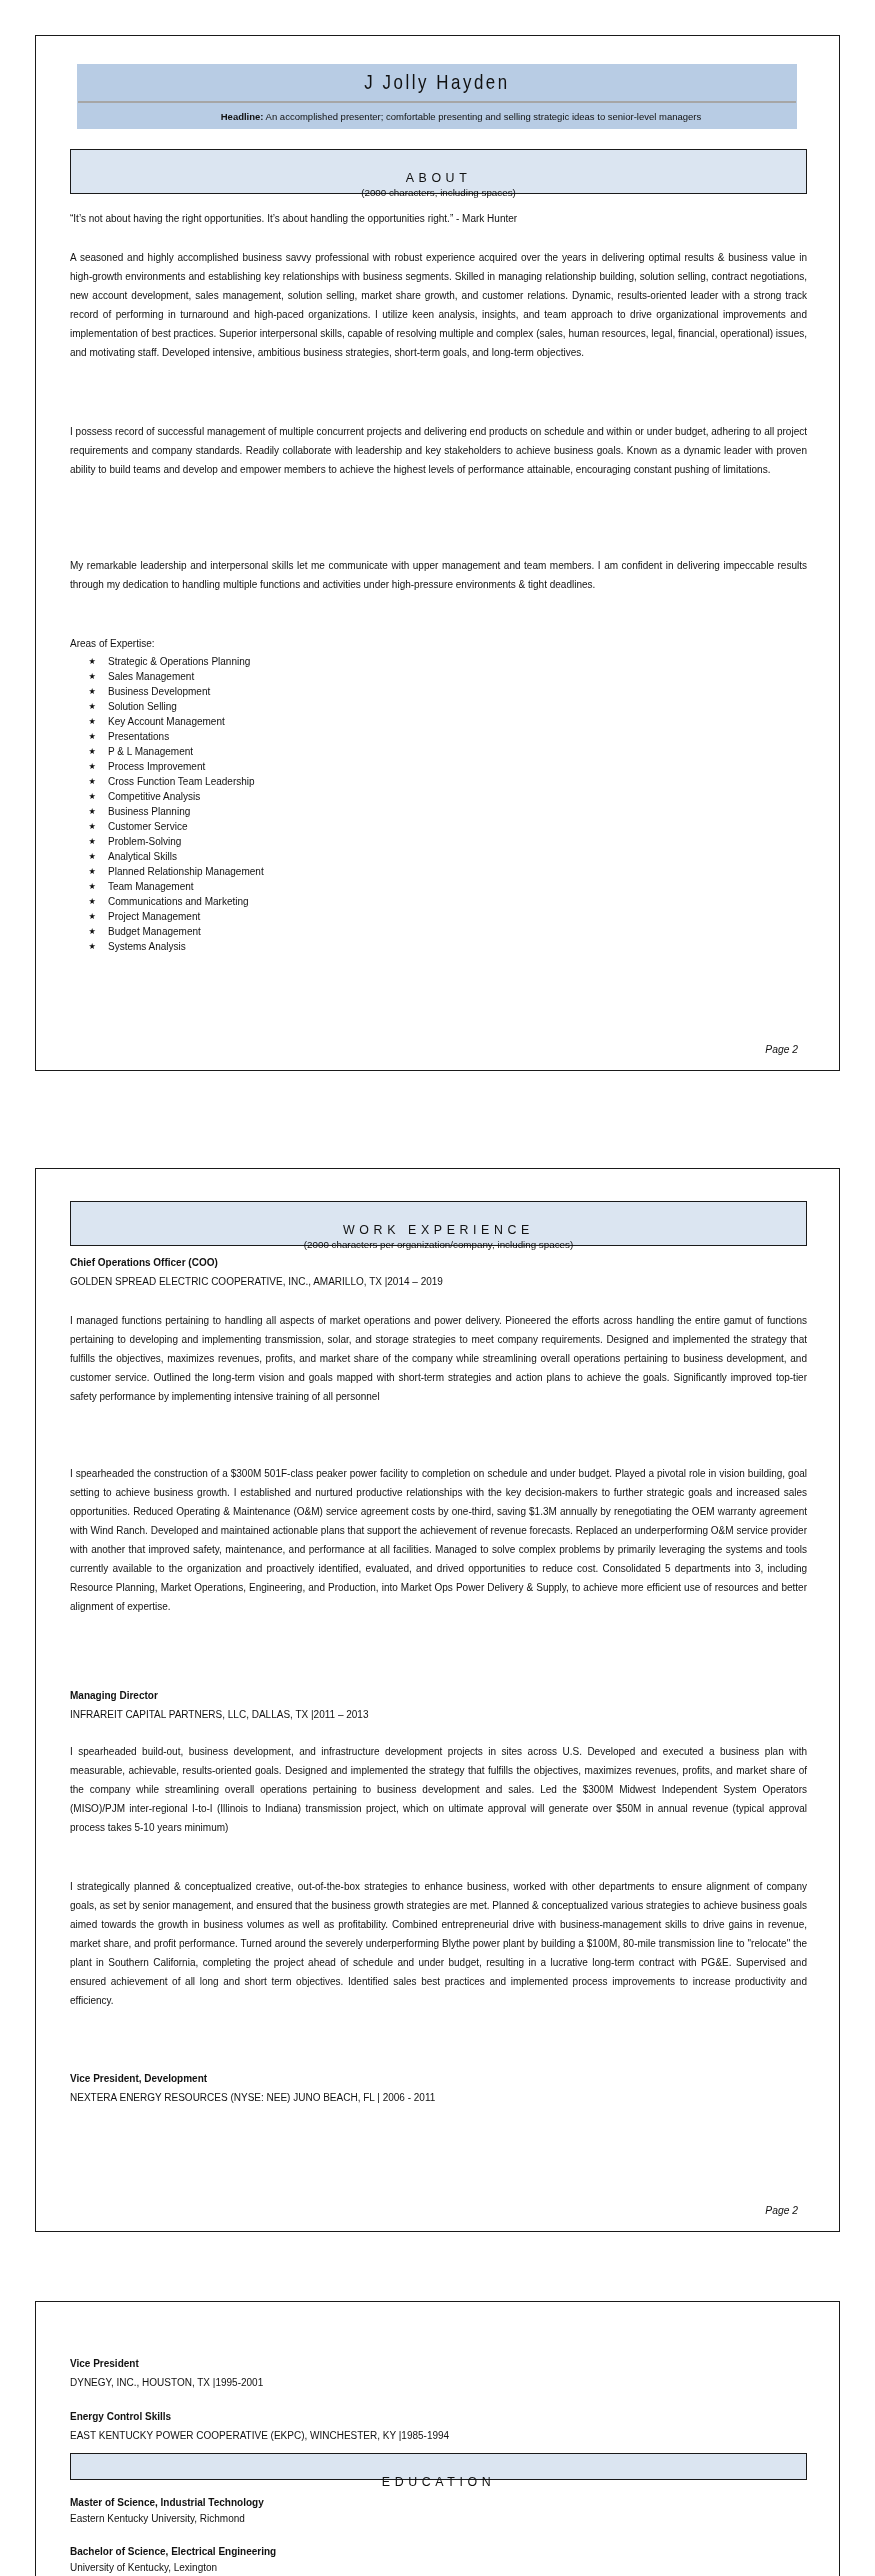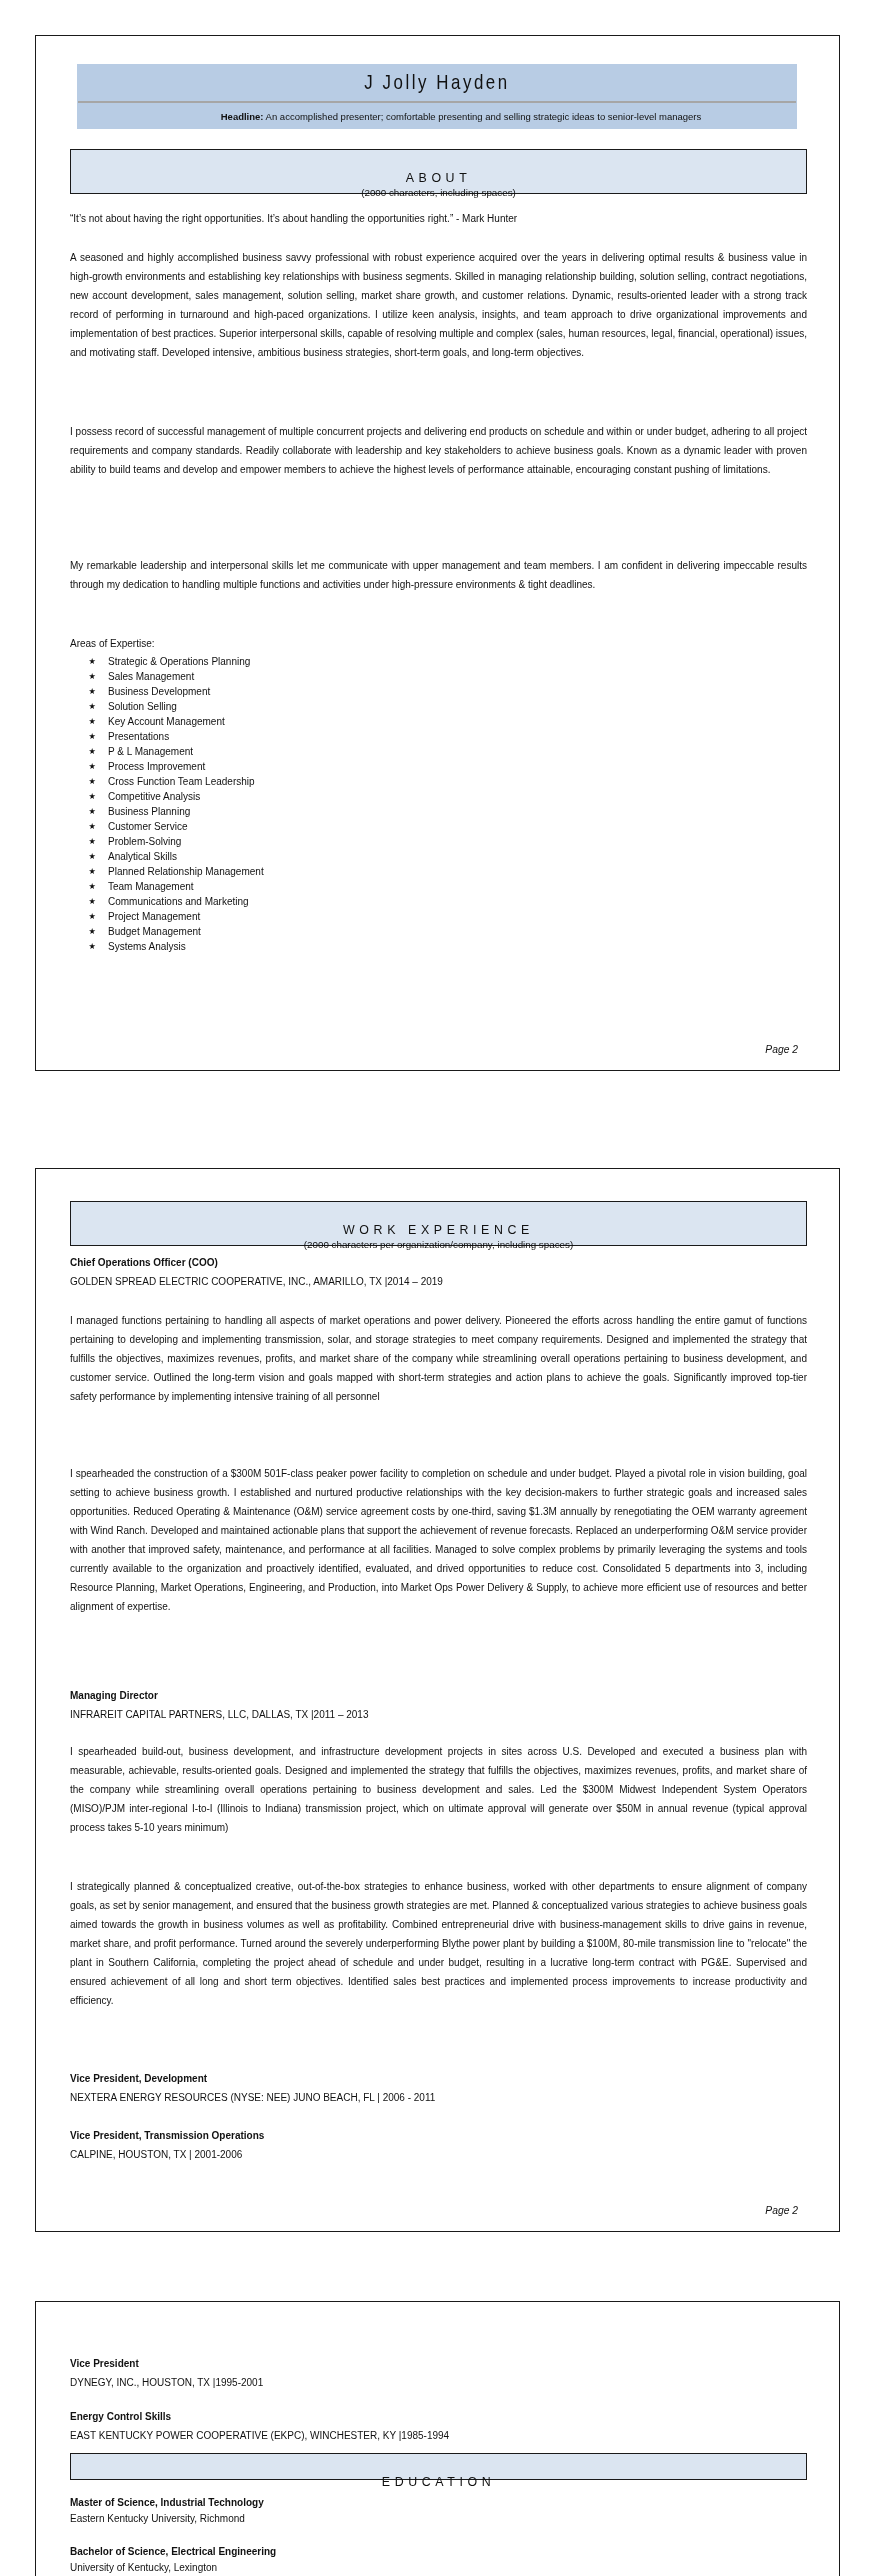--- a/index.html
+++ b/index.html
@@ -102,24 +102,20 @@
     <div>INFRAREIT CAPITAL PARTNERS, LLC, DALLAS, TX |2011 – 2013</div>
   </div>
   <div class="para" style="top:573px;">I spearheaded build-out, business development, and infrastructure development projects in sites across U.S. Developed and executed a business plan with measurable, achievable, results-oriented goals. Designed and implemented the strategy that fulfills the objectives, maximizes revenues, profits, and market share of the company while streamlining overall operations pertaining to business development and sales. Led the $300M Midwest Independent System Operators (MISO)/PJM inter-regional I-to-I (Illinois to Indiana) transmission project, which on ultimate approval will generate over $50M in annual revenue (typical approval process takes 5-10 years minimum)</div>
   <div class="para" style="top:708px;">I strategically planned &amp; conceptualized creative, out-of-the-box strategies to enhance business, worked with other departments to ensure alignment of company goals, as set by senior management, and ensured that the business growth strategies are met. Planned &amp; conceptualized various strategies to achieve business goals aimed towards the growth in business volumes as well as profitability. Combined entrepreneurial drive with business-management skills to drive gains in revenue, market share, and profit performance. Turned around the severely underperforming Blythe power plant by building a $100M, 80-mile transmission line to "relocate" the plant in Southern California, completing the project ahead of schedule and under budget, resulting in a lucrative long-term contract with PG&amp;E. Supervised and ensured achievement of all long and short term objectives. Identified sales best practices and implemented process improvements to increase productivity and efficiency.</div>
 
   <div class="plain" style="top:900px;">
     <div class="job-title">Vice President, Development</div>
     <div>NEXTERA ENERGY RESOURCES (NYSE: NEE) JUNO BEACH, FL | 2006 - 2011</div>
   </div>
 
-  <div class="plain" style="top:957px;">
-    <div class="job-title">Vice President, Transmission Operations</div>
-    <div>CALPINE, HOUSTON, TX | 2001-2006</div>
-  </div>
 
   <div class="page-num" style="bottom:15.5px;">Page 2</div>
 </div>
 
 <div class="page" id="page3">
 
   <div class="plain" style="top:52px;">
     <div class="job-title">Vice President</div>
     <div>DYNEGY, INC., HOUSTON, TX |1995-2001</div>
   </div>

